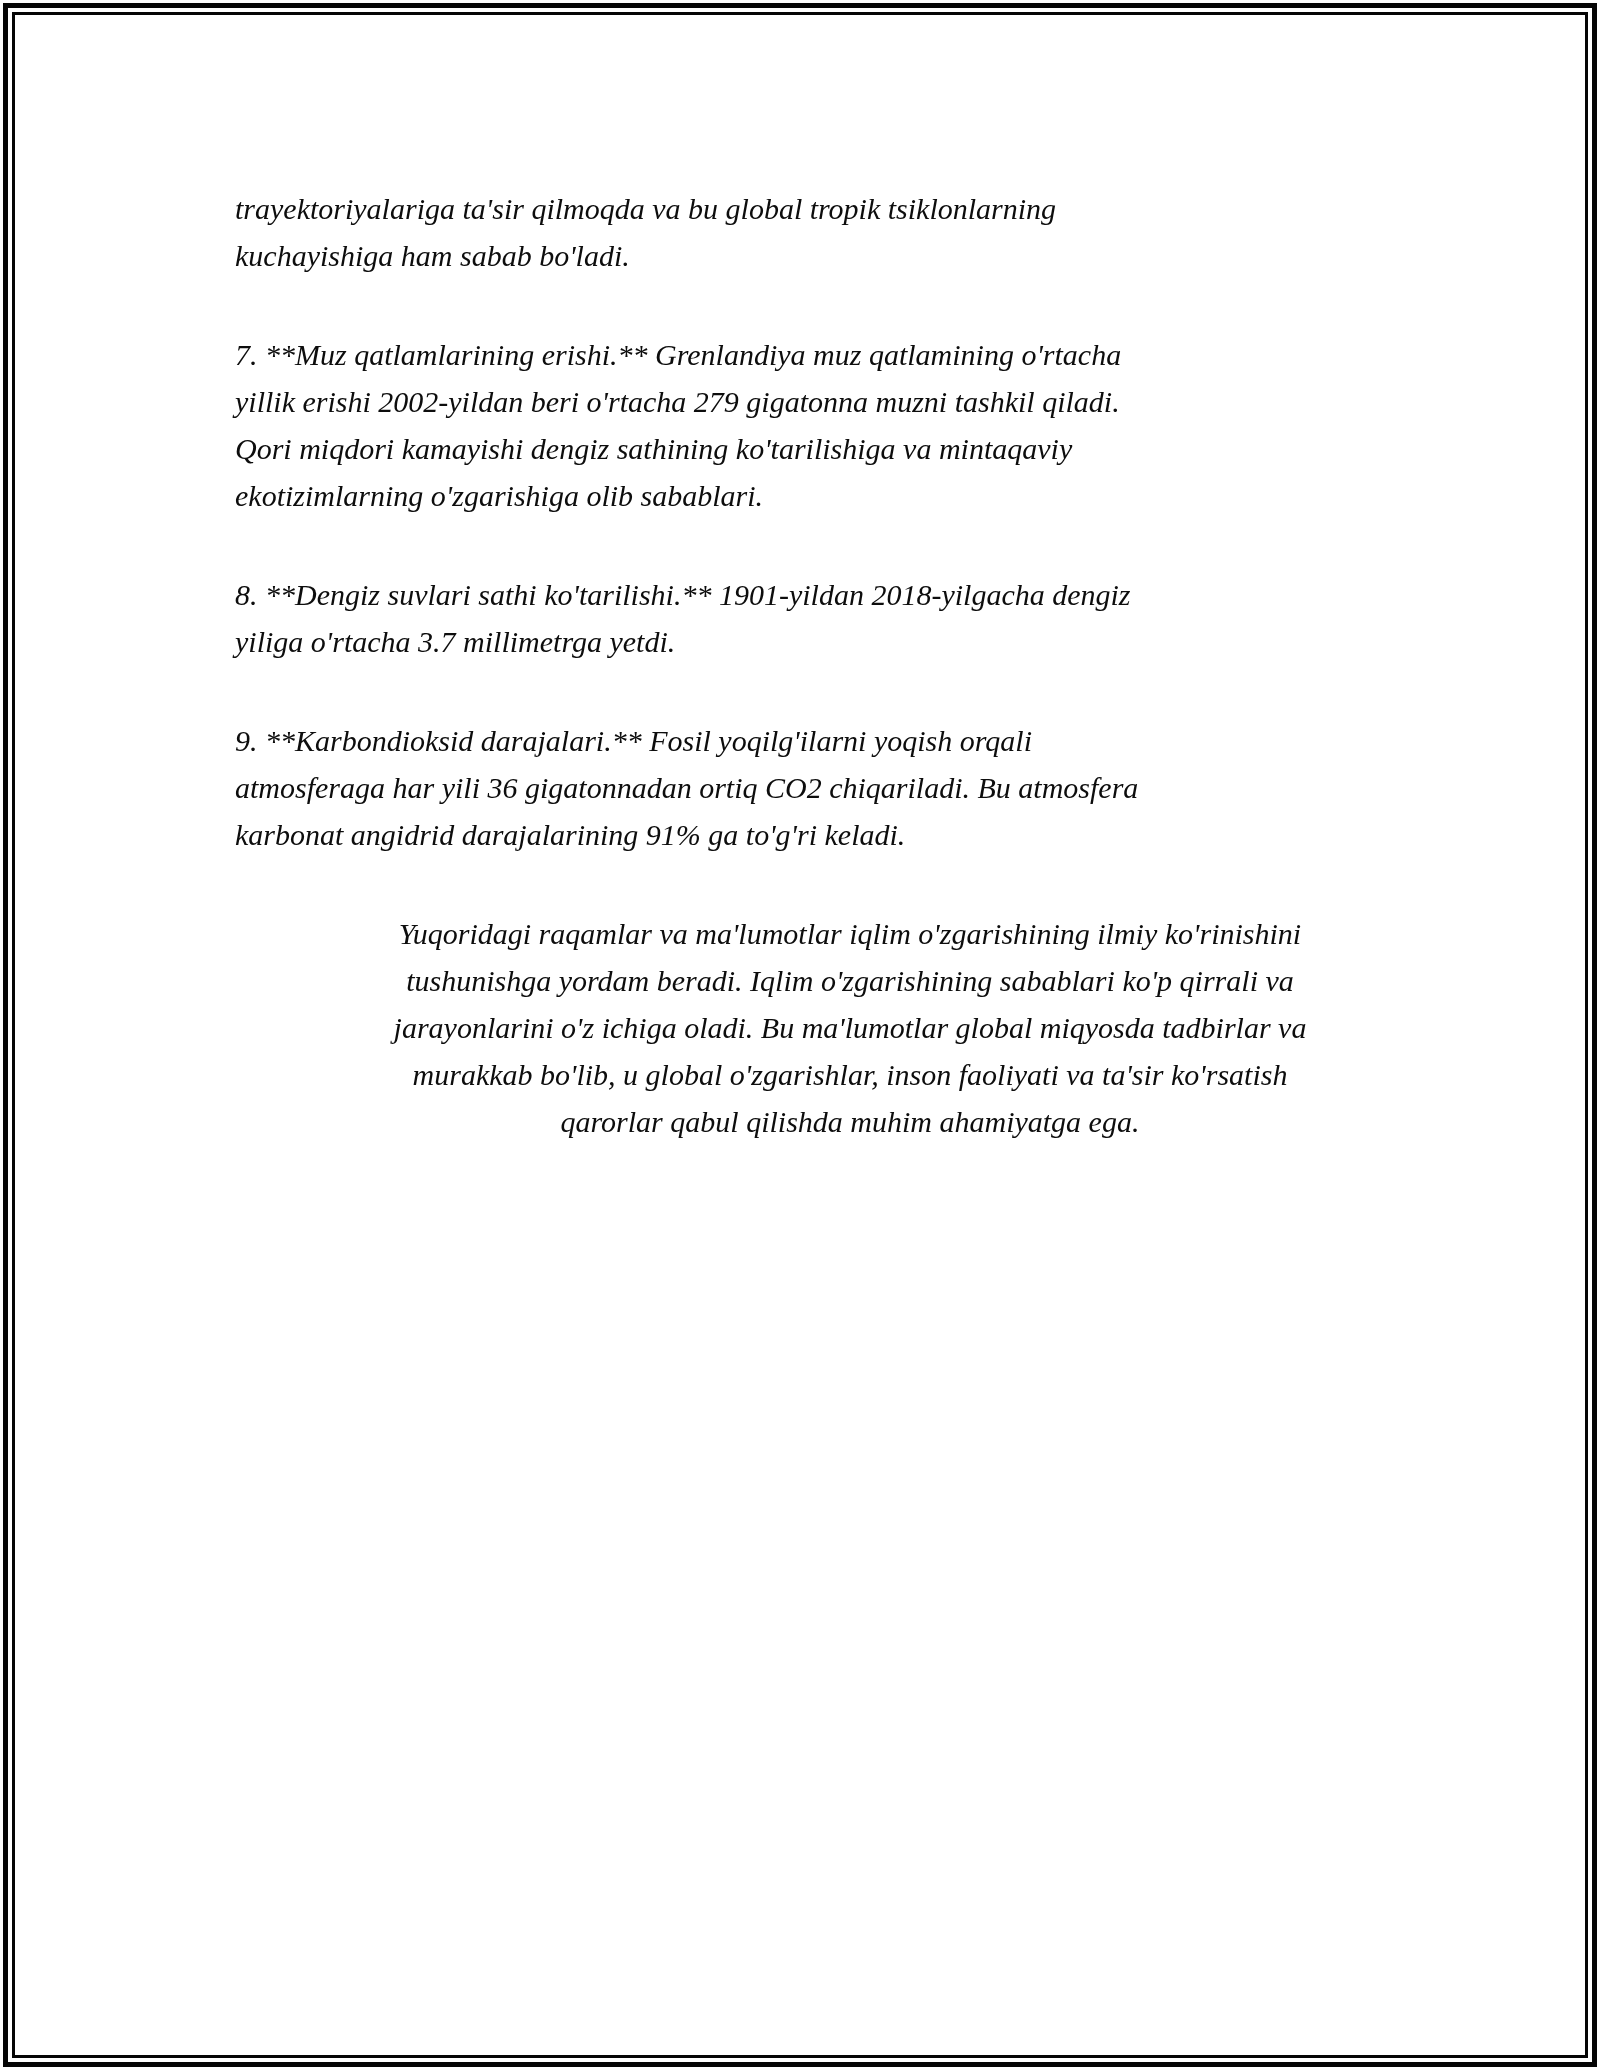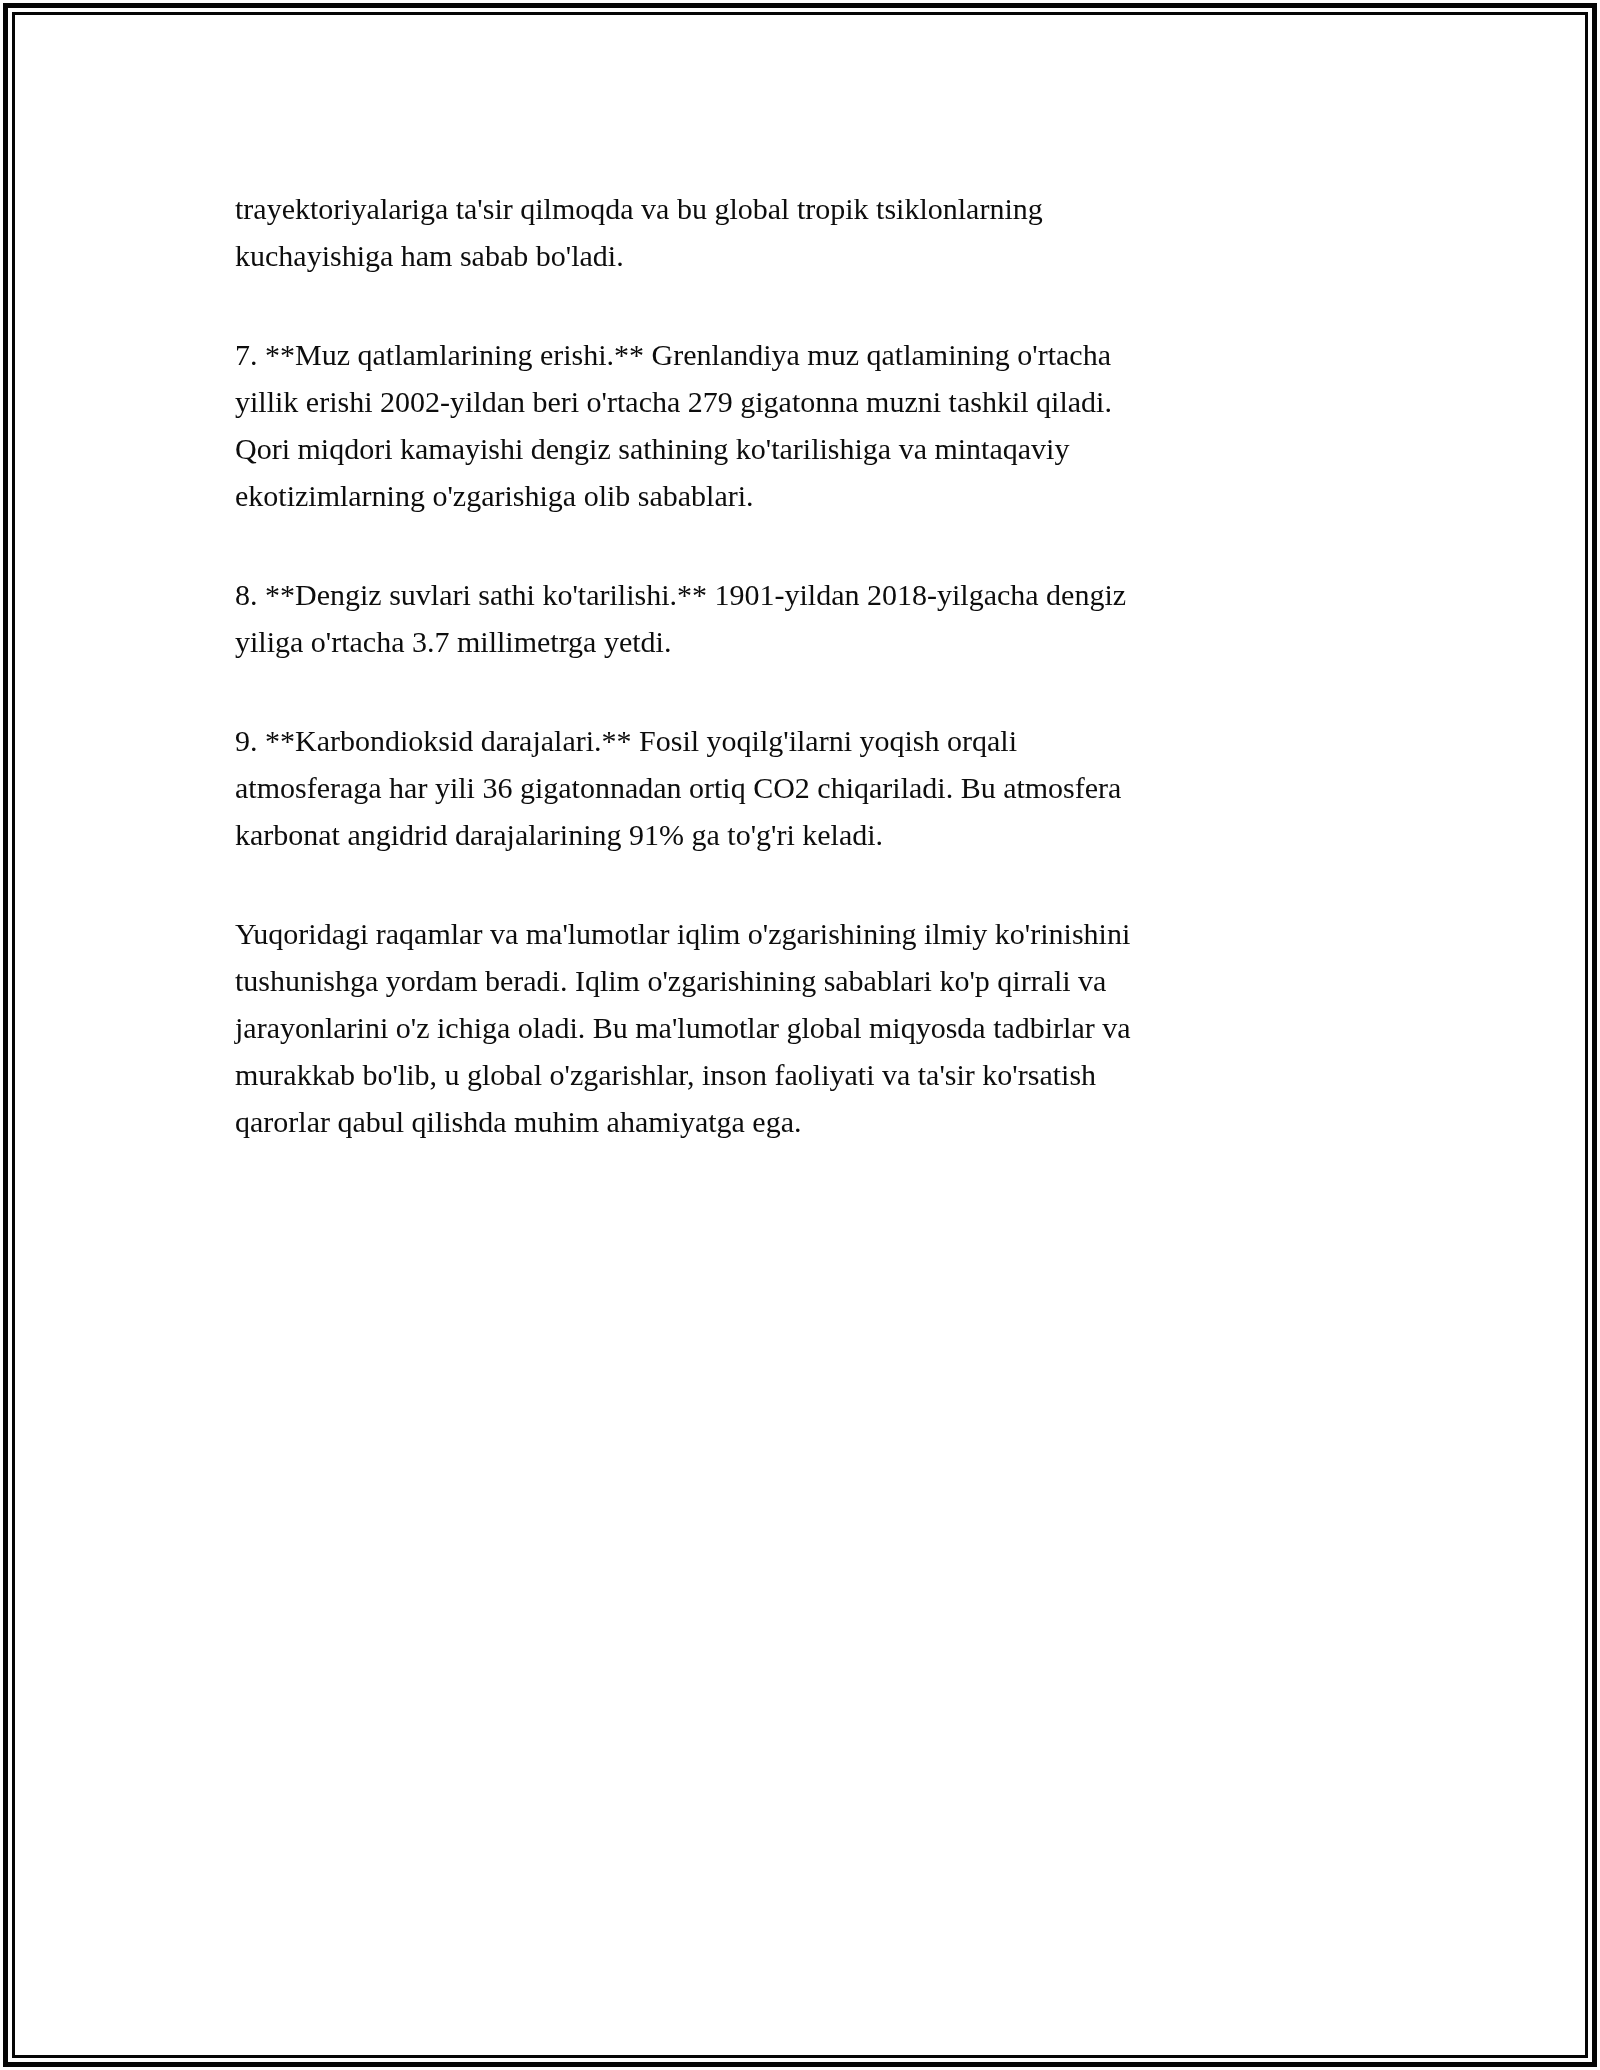--- a/index.html
+++ b/index.html
@@ -23,22 +23,23 @@
     background: #ffffff;
   }
   .doc-content {
     position: absolute;
     top: 0; left: 0; right: 0; bottom: 0;
     padding: 170px 120px 0 220px;
     color: #0d0d0d;
   }
   .para {
     margin: 0 0 52px 0;
+    font-style: italic;
   }
-  .para:last-child { margin-bottom: 8px; }
+  .para:last-child { margin-bottom: 8px; text-align: center; }
   .line {
     font-size: 30px;
     line-height: 47px;
     white-space: nowrap;
     letter-spacing: 0px;
     color: #0d0d0d;
   }
 </style>
 </head>
 <body>

